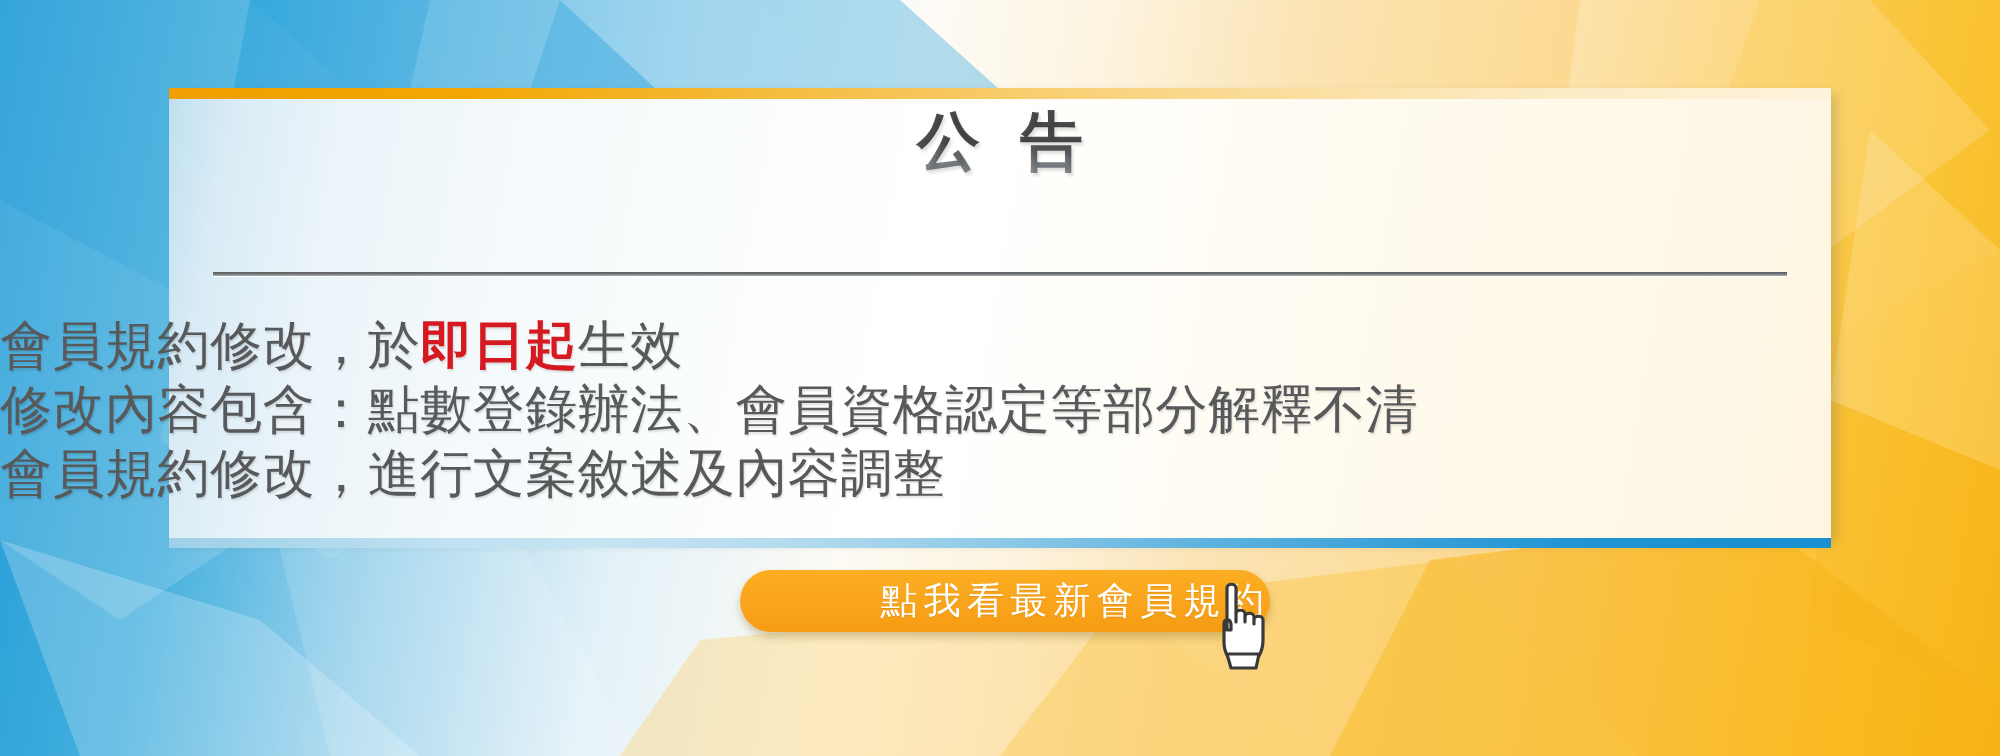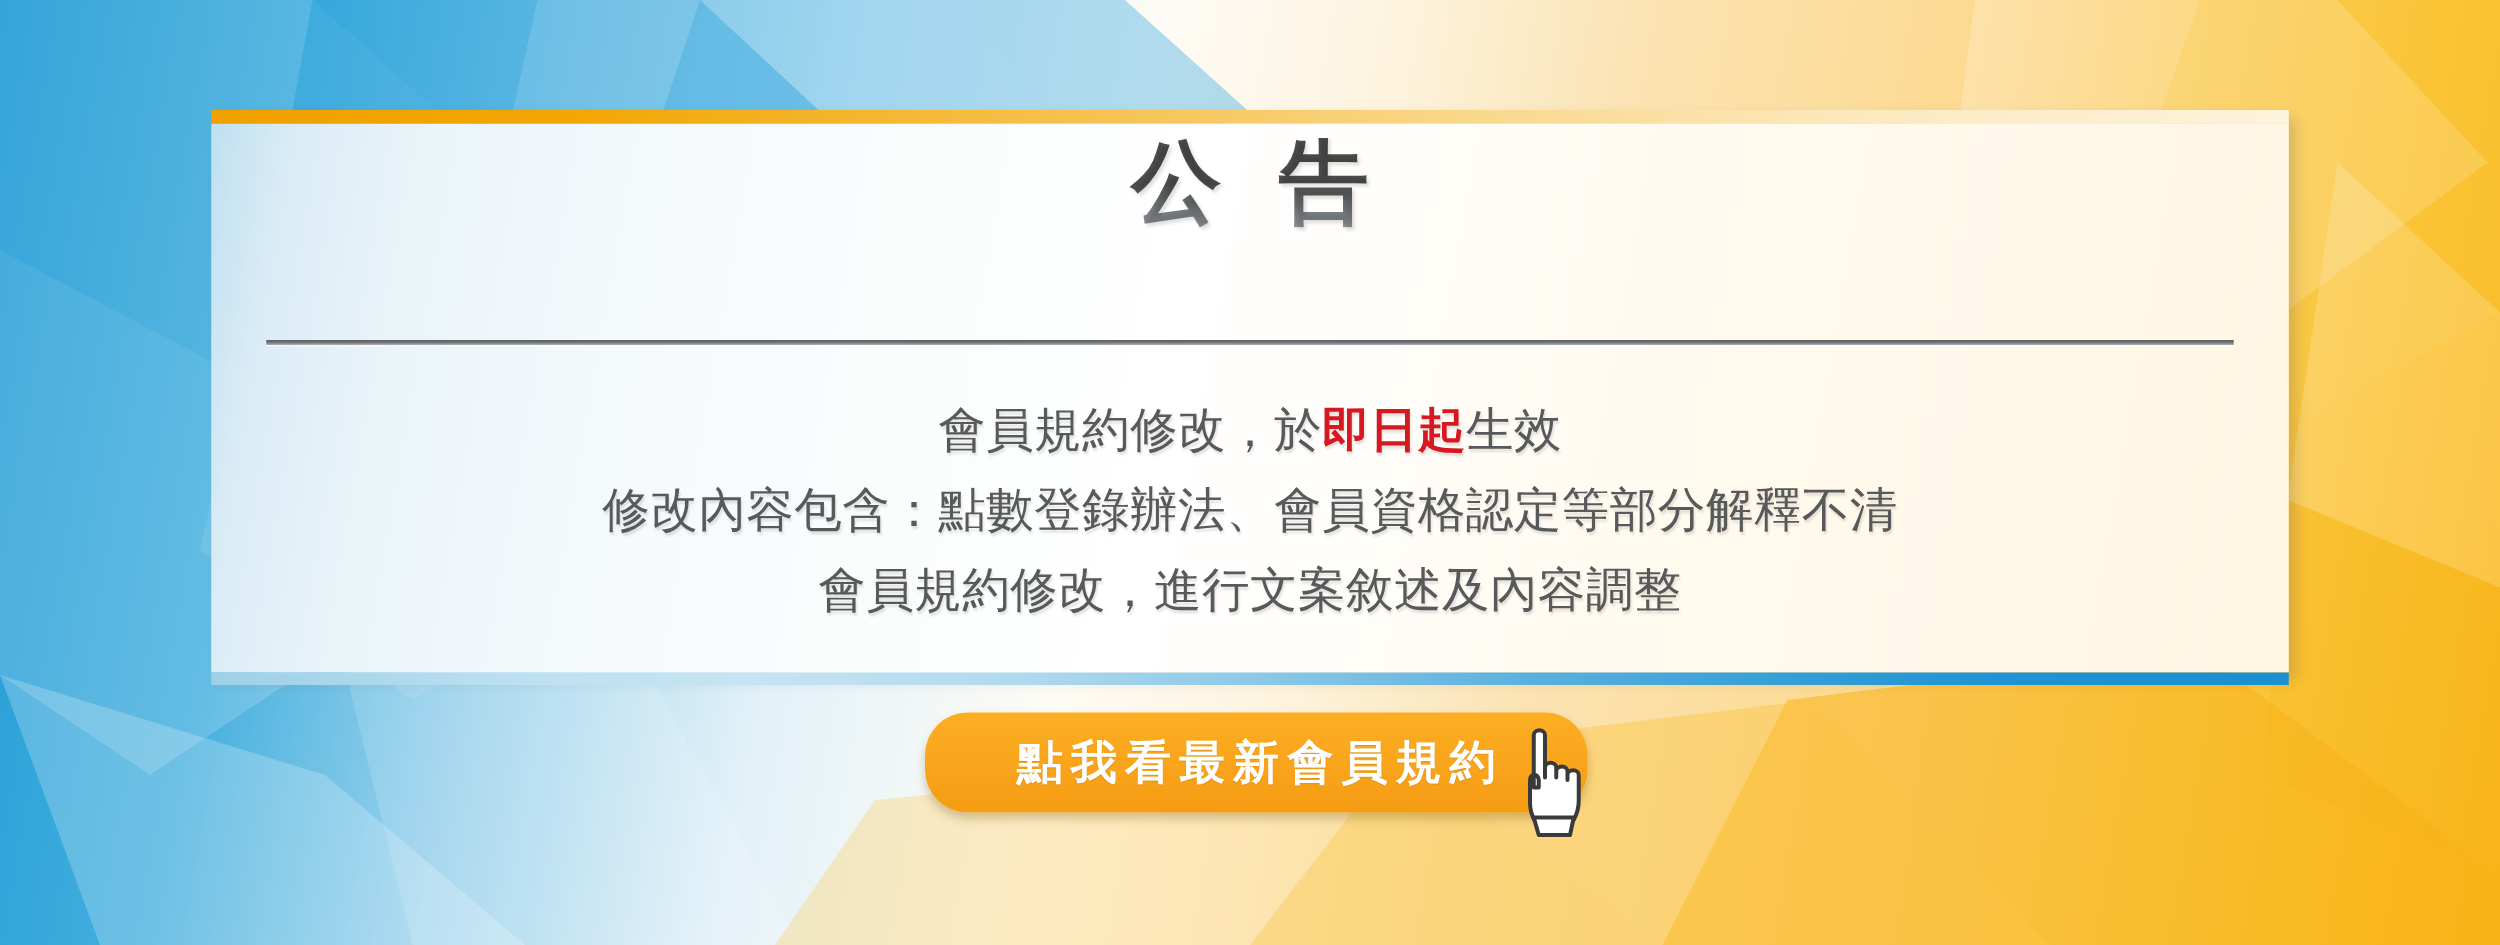--- a/index.html
+++ b/index.html
@@ -99,21 +99,21 @@
                 #1a90d2 100%);
   }
 
   
   .title {
     position: absolute;
     left: 0;
     top: 110px;
     width: 100%;
     text-align: center;
-    font-size: 72px;
+    font-size: 63px;
     font-weight: bold;
     letter-spacing: 0.18em;
     text-indent: 0.18em;
     line-height: 1;
     color: #4d4d4d;
     background: linear-gradient(180deg, #4b4b4b 0%, #4d4d4d 52%, #6f7477 78%, #8e9499 100%);
     -webkit-background-clip: text;
     background-clip: text;
     -webkit-text-fill-color: transparent;
     text-shadow: 2px 3px 3px rgba(0,0,0,0.13);
@@ -129,55 +129,56 @@
     background: linear-gradient(180deg, #5b5f62 0%, #6d7174 45%, #aeb2b5 100%);
     box-shadow: 0 1px 1px rgba(255,255,255,0.9);
   }
 
   
   .lines {
     position: absolute;
     left: 0;
     top: 313px;
     width: 100%;
-    text-align: center;
+    text-align: left;
     color: #58595b;
-    font-size: 38px;
+    font-size: 52px;
     line-height: 64px;
     font-weight: normal;
     letter-spacing: 0.01em;
     text-shadow: 1px 2px 2px rgba(0,0,0,0.12);
   }
   .lines .ln { display: block; white-space: nowrap; }
   .hl {
     color: #d61920;
     font-weight: bold;
   }
 
   
   .cta {
     position: absolute;
     left: 740px;
     top: 570px;
     width: 530px;
-    height: 80px;
+    height: 62px;
     border: none;
     border-radius: 34px;
     background: linear-gradient(180deg, #fcae22 0%, #f9a41c 55%, #f59c12 100%);
     box-shadow: 0 5px 8px rgba(120,90,20,0.30);
     color: #ffffff;
     font-size: 37px;
-    font-weight: bold;
+    font-weight: normal;
     letter-spacing: 0.17em;
     text-indent: 0.17em;
     line-height: 62px;
     padding: 0;
     cursor: pointer;
     font-family: "Liberation Sans", "DejaVu Sans", sans-serif;
     text-shadow: 0 1px 1px rgba(160,100,0,0.25);
+    text-align: right;
   }
 
   .cursor-hand {
     position: absolute;
     left: 1213px;
     top: 578px;
     width: 72px;
     height: 96px;
     pointer-events: none;
   }

